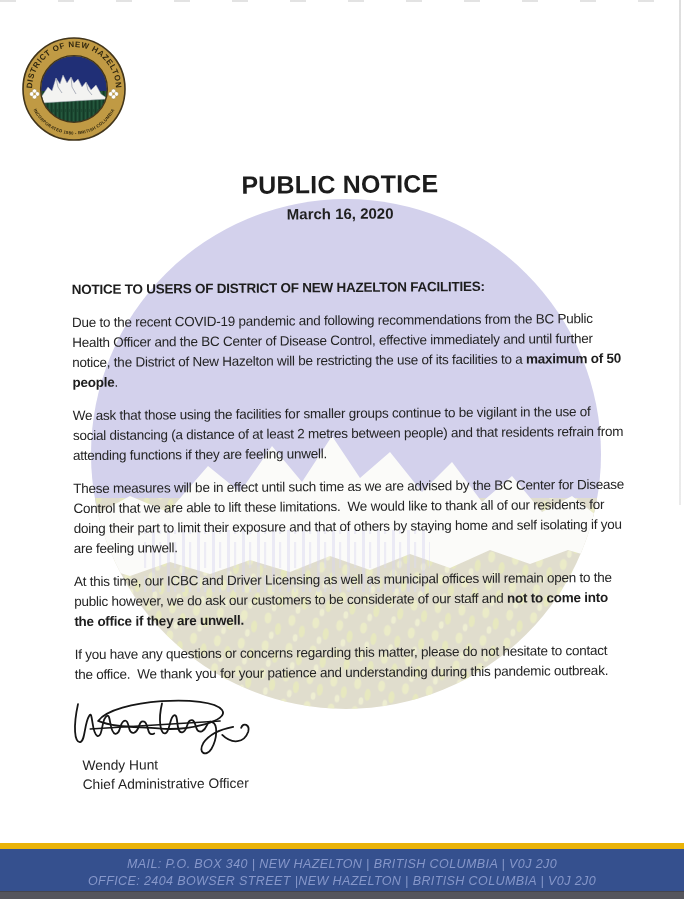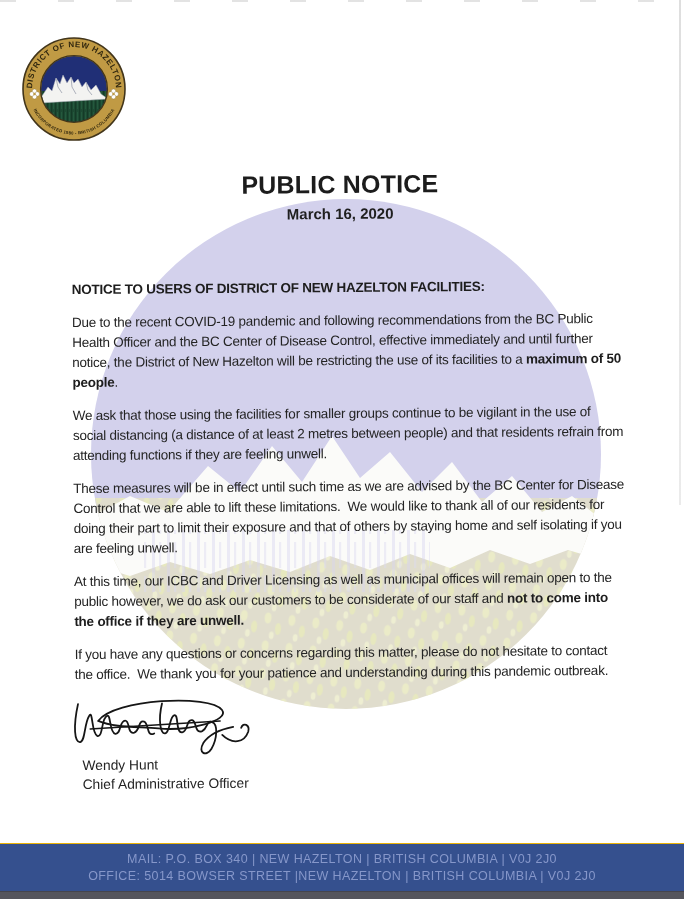--- a/index.html
+++ b/index.html
@@ -56,22 +56,23 @@
     display:block;margin:-10px 0 0 68px;width:195px;height:72px;
   }
   .signer{margin:-4px 0 0 80px;font-size:13.8px;line-height:19px;color:#242424;}
   
   .footer{
     position:absolute;left:0;bottom:0;width:100%;height:56px;z-index:3;
   }
   .footer-band{
     position:absolute;left:0;top:0;width:100%;height:49px;
     background:#35508e;
-    border-top:1px solid #eab308;
+    border-top:6px solid #eab308;
     text-align:center;
+    font-style:italic;
   }
   .footer-band .line{
     font-size:12.5px;letter-spacing:.4px;color:#8ê;
     color:#8697ca;line-height:16.5px;white-space:nowrap;
   }
   .footer-band .line:first-child{margin-top:7px;}
   .footer-strip{
     position:absolute;left:0;bottom:0;width:100%;height:7px;
     background:#55555c;
     border-top:1px solid #45454c;
@@ -181,18 +182,18 @@
 
     <div class="signer">
       <div>Wendy Hunt</div>
       <div>Chief Administrative Officer</div>
     </div>
   </div>
 
   <div class="footer">
     <div class="footer-band">
       <div class="line">MAIL: P.O. BOX 340 | NEW HAZELTON | BRITISH COLUMBIA | V0J 2J0</div>
-      <div class="line">OFFICE: 5014 BOWSER STREET |NEW HAZELTON | BRITISH COLUMBIA | V0J 2J0</div>
+      <div class="line">OFFICE: 2404 BOWSER STREET |NEW HAZELTON | BRITISH COLUMBIA | V0J 2J0</div>
     </div>
     <div class="footer-strip"></div>
   </div>
 
 </div>
 
 </body></html>

